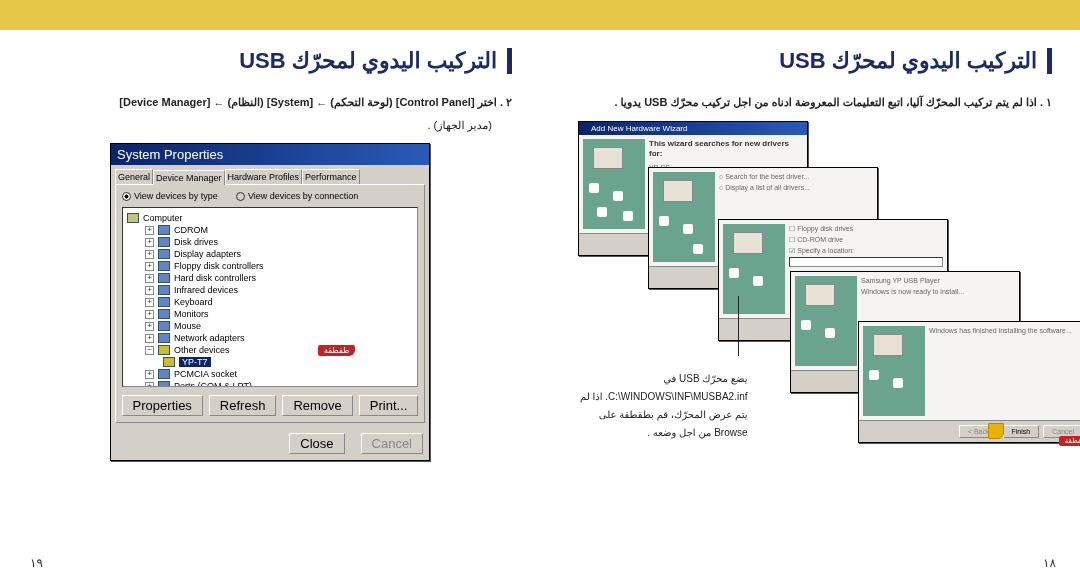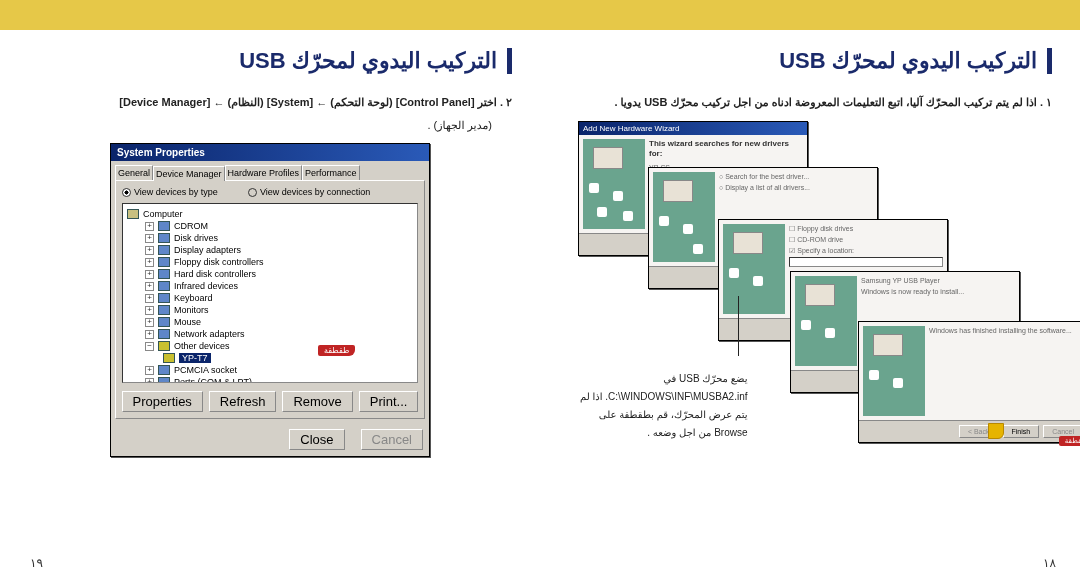--- a/index.html
+++ b/index.html
@@ -69,21 +69,21 @@
     width: 230px;
     background: #c6c3c3;
     border: 1px solid #000;
     box-shadow: 1px 1px 0 #555;
     font-size: 8px;
   }
   .wizard-titlebar {
     background: linear-gradient(to right, #0a246a, #2a5ab8);
     color: #fff;
     font-size: 8px;
-    padding: 2px 4px;
+    padding: 2px 12px;
   }
   .wizard-body {
     display: flex;
     padding: 4px;
     gap: 4px;
     background: #f6f4f2;
   }
   .wizard-side {
     width: 62px;
     height: 90px;
@@ -157,22 +157,22 @@
     width: 320px;
     margin: 10px auto 0 auto;
     background: #d4d0c8;
     border: 1px solid #000;
     box-shadow: 1px 1px 0 #555;
     font-size: 9px;
   }
   .sys-titlebar {
     background: linear-gradient(to right, #0a246a, #2a5ab8);
     color: #fff;
-    font-size: 10px;
-    font-weight: bold;
+    font-size: 13px;
+    font-weight: normal;
     padding: 3px 6px;
   }
   .sys-tabs {
     display: flex;
     gap: 0;
     padding: 4px 4px 0 4px;
     background: #d4d0c8;
     font-size: 9px;
   }
   .sys-tab {
@@ -189,21 +189,21 @@
     top: 1px;
   }
   .sys-panel {
     margin: 0 4px 4px 4px;
     background: #d4d0c8;
     border: 1px solid #888;
     border-top-color:#fff;
     border-left-color:#fff;
     padding: 6px;
   }
-  .radio-row { display:flex; gap:30px; margin-bottom:6px; color:#000; }
+  .radio-row { display:flex; gap:18px; margin-bottom:6px; color:#000; }
   .radio-row label { display:flex; align-items:center; gap:3px; }
   .tree-box {
     background: #fff;
     border: 1px inset #888;
     height: 180px;
     padding: 4px;
     overflow: hidden;
     font-size: 9px;
     color: #000;
   }

